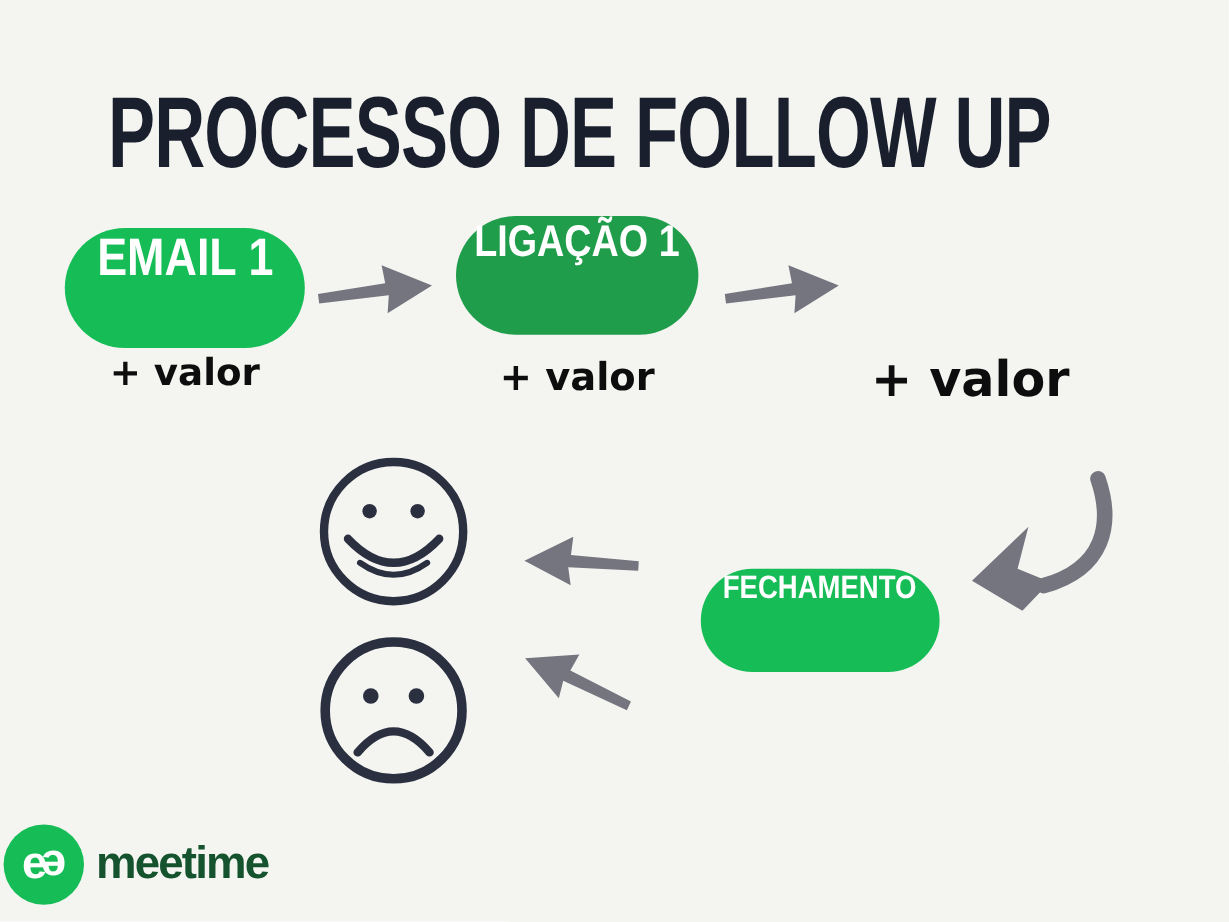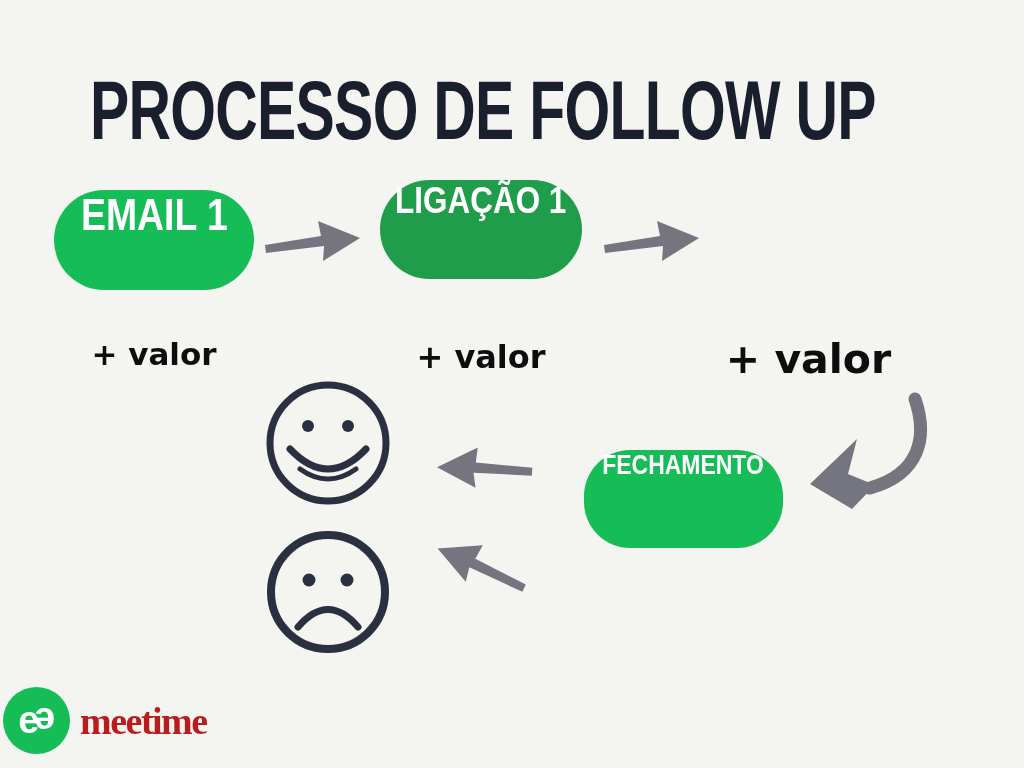--- a/index.html
+++ b/index.html
@@ -36,29 +36,28 @@
   .pill .pill-label {
     transform: scaleX(0.85);
     transform-origin: 50% 50%;
     display: inline-block;
   }
   .pill--bright { background: #16bd56; }
   .pill--dark   { background: #1f9d4a; }
   .pill--email1   { left: 54px;  top: 190px; width: 200px; height: 100px; font-size: 44px; }
   .pill--ligacao1 { left: 380px; top: 180px; width: 202px; height: 99px; font-size: 37px; }
   .pill--email2   { left: 708px; top: 190px; width: 201px; height: 100px; font-size: 44px; }
-  .pill--closing  { left: 584px; top: 450px; width: 199px; height: 98px; font-size: 27px; border-radius: 46px; }
+  .pill--closing  { left: 584px; top: 474px; width: 199px; height: 86px; font-size: 27px; border-radius: 46px; }
   .valor {
     position: absolute;
     text-align: center;
     font-family: "DejaVu Sans", sans-serif;
     font-weight: bold;
     color: #0d0d0d;
     white-space: nowrap;
-    margin-top: 43px;
   }
   .valor--1 { left: 54px;  width: 200px; top: 293px; font-size: 31px; }
   .valor--2 { left: 380px; width: 202px; top: 295px; font-size: 32px; }
   .valor--3 { left: 708px; width: 201px; top: 292px; font-size: 41px; }
   .arrow-svg { position: absolute; }
   .arrow--step1 { left: 263px; top: 215px; }
   .arrow--step2 { left: 602px; top: 215px; }
   .arrow--happy { left: 434px; top: 441px; transform: rotate(-4deg); }
   .arrow--sad   { left: 432px; top: 540px; transform: rotate(18deg); }
   .arrow--curve { left: 795px; top: 392px; }
@@ -84,25 +83,25 @@
     font-weight: bold;
     font-size: 38px;
     letter-spacing: -3px;
   }
   .logo-mark .e-reversed {
     display: inline-block;
     transform: rotate(180deg);
   }
   .logo-word {
     margin-left: 10px;
-    font-family: Liberation Serif, serif;
+    font-family: Liberation Sans, sans-serif;
     font-weight: bold;
     font-size: 38px;
     letter-spacing: -1.5px;
-    color: #b91c1c;
+    color: #14532d;
   }
 </style>
 </head>
 <body>
 
 <div class="canvas">
 
   <div class="title">PROCESSO DE FOLLOW UP</div>
 
   <div class="pill pill--bright pill--email1">

